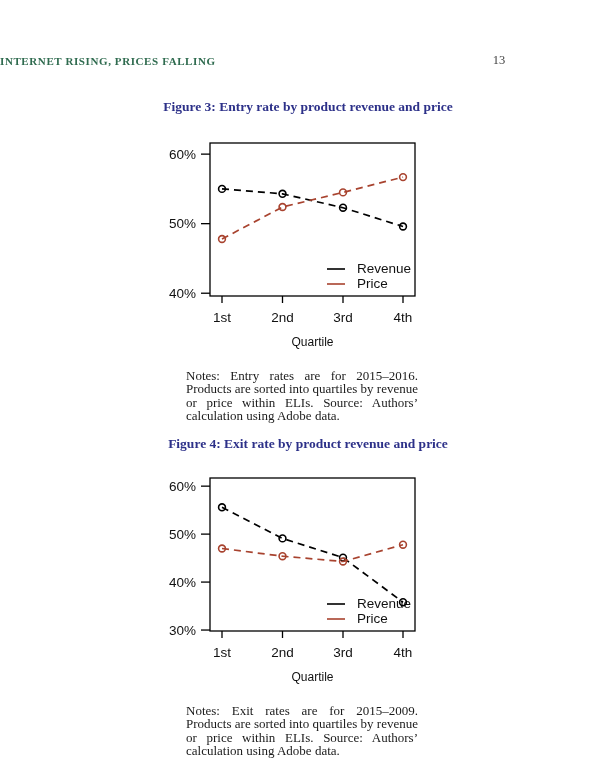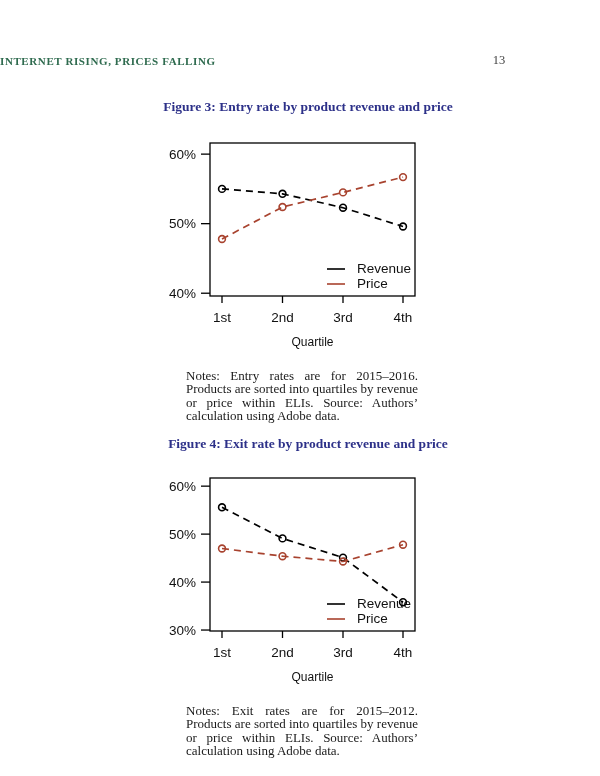--- a/index.html
+++ b/index.html
@@ -127,15 +127,15 @@
       <circle cx="132.5" cy="68.4" r="3.4" fill="none" stroke="#000000" stroke-width="1.6"></circle>
       <circle cx="193" cy="87.6" r="3.4" fill="none" stroke="#000000" stroke-width="1.6"></circle>
       <circle cx="253" cy="132.2" r="3.4" fill="none" stroke="#000000" stroke-width="1.6"></circle>
       <path d="M72 78.5 L 132.5 86.2 L 193 91.5 L 253 74.7" fill="none" stroke="#A8432F" stroke-width="1.7" stroke-dasharray="7 5"></path>
       <circle cx="72" cy="78.5" r="3.4" fill="none" stroke="#A8432F" stroke-width="1.6"></circle>
       <circle cx="132.5" cy="86.2" r="3.4" fill="none" stroke="#A8432F" stroke-width="1.6"></circle>
       <circle cx="193" cy="91.5" r="3.4" fill="none" stroke="#A8432F" stroke-width="1.6"></circle>
       <circle cx="253" cy="74.7" r="3.4" fill="none" stroke="#A8432F" stroke-width="1.6"></circle>
     </svg>
 
-  <div class="notes" id="fig4-notes">Notes: Exit rates are for 2015–2012.  Products are sorted into quartiles by revenue or price within ELIs. Source: Authors’ calculation using Adobe data.</div>
+  <div class="notes" id="fig4-notes">Notes: Exit rates are for 2015–2009.  Products are sorted into quartiles by revenue or price within ELIs. Source: Authors’ calculation using Adobe data.</div>
 
 </div>
 
 </body></html>

